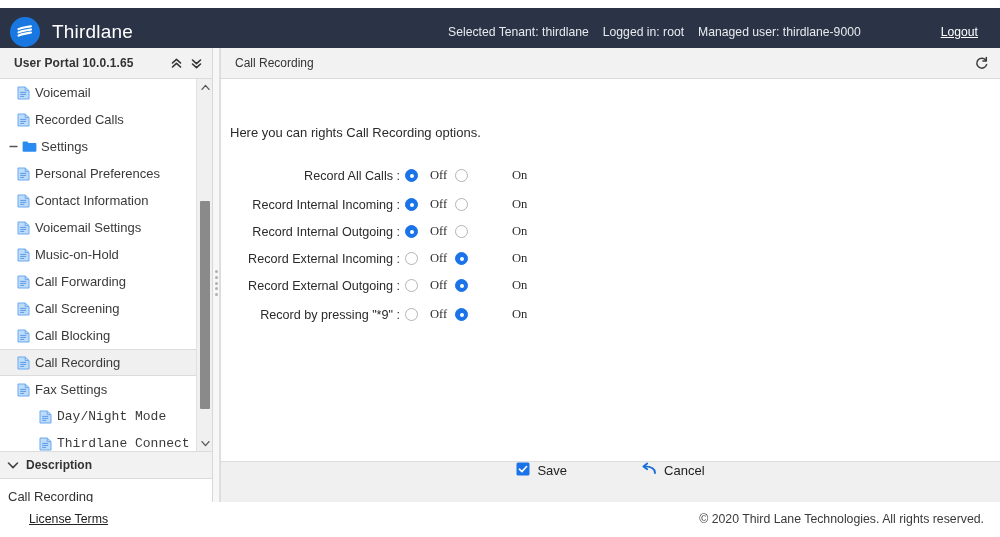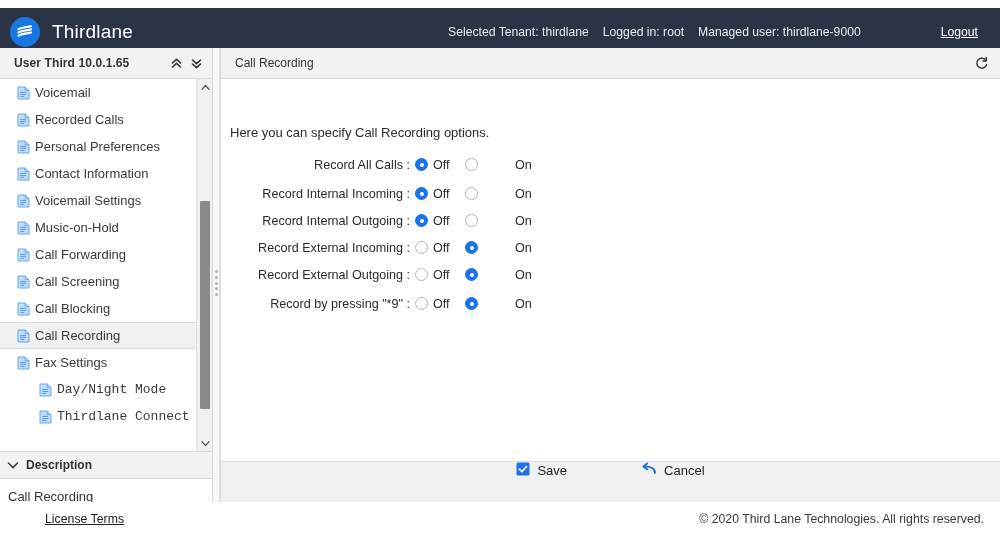--- a/index.html
+++ b/index.html
@@ -138,56 +138,56 @@
   .panel-title { font-size: 12px; color: #333; margin-left: 14px; }
   .refresh-btn {
     margin-left: auto; margin-right: 8px; width: 22px; height: 22px;
     display: flex; align-items: center; justify-content: center; cursor: pointer;
   }
   .panel-body { position: relative; height: 381px; background: #fff; }
   .intro {
     font-size: 13px; color: #2b2b2b; position: absolute; left: 9px; top: 46px;
   }
 
-  .form { position: absolute; left: 0; top: 75px; width: 100%; padding-left: 10px; }
+  .form { position: absolute; left: 0; top: 86px; width: 100%; }
   .frow { display: flex; align-items: center; height: 21px; margin-bottom: 6px; }
   .frow.gap-top { margin-top: 8px; }
   .flabel {
     width: 184px; text-align: right; font-size: 12.6px; color: #2b2b2b;
     white-space: nowrap; padding-right: 5px;
   }
   .fopts { display: flex; align-items: center; }
   .opt { display: flex; align-items: center; cursor: pointer; margin-right: 16px; }
   .opt:last-child { margin-right: 0; gap: 32px; }
   .radio {
     width: 13px; height: 13px; border-radius: 50%;
     border: 1px solid #b4b4b4; background: #fff; flex: none;
     display: flex; align-items: center; justify-content: center;
   }
   .radio.on { background: #1a73e8; border-color: #1a73e8; }
   .radio.on::after { content: ""; width: 4px; height: 4px; border-radius: 50%; background: #fff; display: block; }
-  .opt-text { font-size: 12.6px; color: #2b2b2b; margin-left: 5px; }
+  .opt-text { font-size: 12.6px; color: #2b2b2b; margin-left: 12px; font-family: Liberation Serif, serif; }
   .opt-off { width: 34px; }
 
   
   .actionbar {
     position: absolute; left: 0; bottom: 0; width: 100%; height: 41px;
     background: #f0f0f0; border-top: 1px solid #dcdcdc;
     display: flex; align-items: flex-start; justify-content: center;
   }
   .abtn {
     display: flex; align-items: center; cursor: pointer; font-size: 13px; color: #222;
   }
   .abtn .blabel { margin-left: 7px; }
   .abtn.save { margin-right: 74px; }
 
   
   .bottom {
     position: absolute; left: 0; top: 502px; width: 1000px; height: 34px;
-    background: #ffffff; display: flex; align-items: center; padding-left: 16px;
+    background: #ffffff; display: flex; align-items: center;
   }
   .license {
     font-size: 12.3px; color: #222; text-decoration: underline;
     margin-left: 29px; cursor: pointer;
   }
   .copyright {
     margin-left: auto; margin-right: 16px; font-size: 12.3px; color: #3a3a3a;
   }
 </style>
 </head>
@@ -209,21 +209,21 @@
     <div class="topbar-right">
       <span class="sess-item">Selected Tenant: thirdlane</span>
       <span class="sess-item">Logged in: root</span>
       <span class="sess-item">Managed user: thirdlane-9000</span>
       <span class="logout-link">Logout</span>
     </div>
   </div>
 
   <div class="sidebar">
     <div class="sidebar-head">
-      <div class="sidebar-head-title">User Third 10.0.1.65</div>
+      <div class="sidebar-head-title">User Portal 10.0.1.65</div>
       <div class="sidebar-head-icons">
         <div class="hicon">
           <svg width="13" height="13" viewBox="0 0 13 13">
             <path d="M2.5 6 L6.5 2.3 L10.5 6" stroke="#333" stroke-width="1.6" fill="none" stroke-linecap="round" stroke-linejoin="round"></path>
             <path d="M2.5 10 L6.5 6.3 L10.5 10" stroke="#333" stroke-width="1.6" fill="none" stroke-linecap="round" stroke-linejoin="round"></path>
           </svg>
         </div>
         <div class="hicon">
           <svg width="13" height="13" viewBox="0 0 13 13">
             <path d="M2.5 3 L6.5 6.7 L10.5 3" stroke="#333" stroke-width="1.6" fill="none" stroke-linecap="round" stroke-linejoin="round"></path>
@@ -249,20 +249,33 @@
           <div class="tree-row lvl2">
             <span class="expander"></span>
             <span class="ico">
               <svg width="13" height="14" viewBox="0 0 13 14">
                 <path d="M1 1 h7.2 L12 4.6 V13 H1 Z" fill="#bfdcfb" stroke="#6aa9ef" stroke-width="1"></path>
                 <path d="M8.2 1 V4.6 H12" fill="none" stroke="#6aa9ef" stroke-width="1"></path>
                 <path d="M3.2 6.4 h6 M3.2 8.4 h6 M3.2 10.4 h4" stroke="#5a9ae6" stroke-width="1"></path>
               </svg>
             </span>
             <span class="tlabel">Recorded Calls</span>
+          </div>
+          <div class="tree-row lvl0">
+            <span class="expander">
+              <svg width="9" height="9" viewBox="0 0 9 9">
+                <path d="M1 4.5 h7" stroke="#555" stroke-width="1.4" stroke-linecap="round"></path>
+              </svg>
+            </span>
+            <span class="ico">
+              <svg width="15" height="13" viewBox="0 0 15 13">
+                <path d="M0.6 2.4 a1 1 0 0 1 1-1 h3.6 l1.3 1.5 h6.9 a1 1 0 0 1 1 1 v6.8 a1 1 0 0 1 -1 1 h-11.8 a1 1 0 0 1 -1 -1 Z" fill="#2a8cf0"></path>
+              </svg>
+            </span>
+            <span class="tlabel">Settings</span>
           </div>
           <div class="tree-row lvl2">
             <span class="expander"></span>
             <span class="ico">
               <svg width="13" height="14" viewBox="0 0 13 14">
                 <path d="M1 1 h7.2 L12 4.6 V13 H1 Z" fill="#bfdcfb" stroke="#6aa9ef" stroke-width="1"></path>
                 <path d="M8.2 1 V4.6 H12" fill="none" stroke="#6aa9ef" stroke-width="1"></path>
                 <path d="M3.2 6.4 h6 M3.2 8.4 h6 M3.2 10.4 h4" stroke="#5a9ae6" stroke-width="1"></path>
               </svg>
             </span>
@@ -423,21 +436,21 @@
       <div class="panel-title">Call Recording</div>
       <div class="refresh-btn">
         <svg width="15" height="15" viewBox="0 0 15 15">
           <path d="M12 4.4 A5 5 0 1 0 12.6 8.6" stroke="#3a3a3a" stroke-width="1.5" fill="none" stroke-linecap="round"></path>
           <path d="M12.3 1.6 L12.3 5.1 L8.9 5.1" stroke="#3a3a3a" stroke-width="1.5" fill="none" stroke-linecap="round" stroke-linejoin="round"></path>
         </svg>
       </div>
     </div>
 
     <div class="panel-body">
-      <div class="intro">Here you can specify Call Recording options.</div>
+      <div class="intro">Here you can rights Call Recording options.</div>
       <div class="form" id="form">
           <div class="frow">
             <div class="flabel">Record All Calls :</div>
             <div class="fopts">
               <div class="opt opt-off">
                 <span class="radio on"></span>
                 <span class="opt-text">Off</span>
               </div>
               <div class="opt">
                 <span class="radio"></span>

